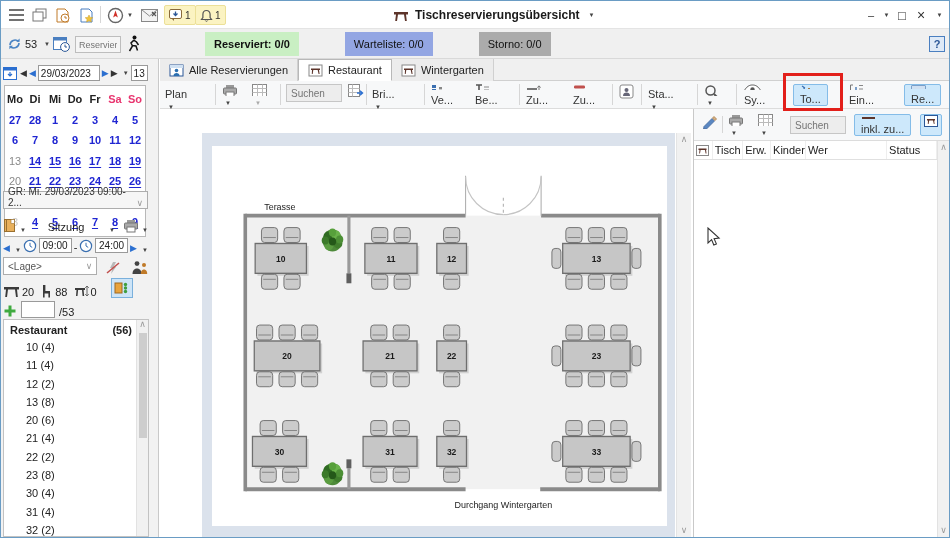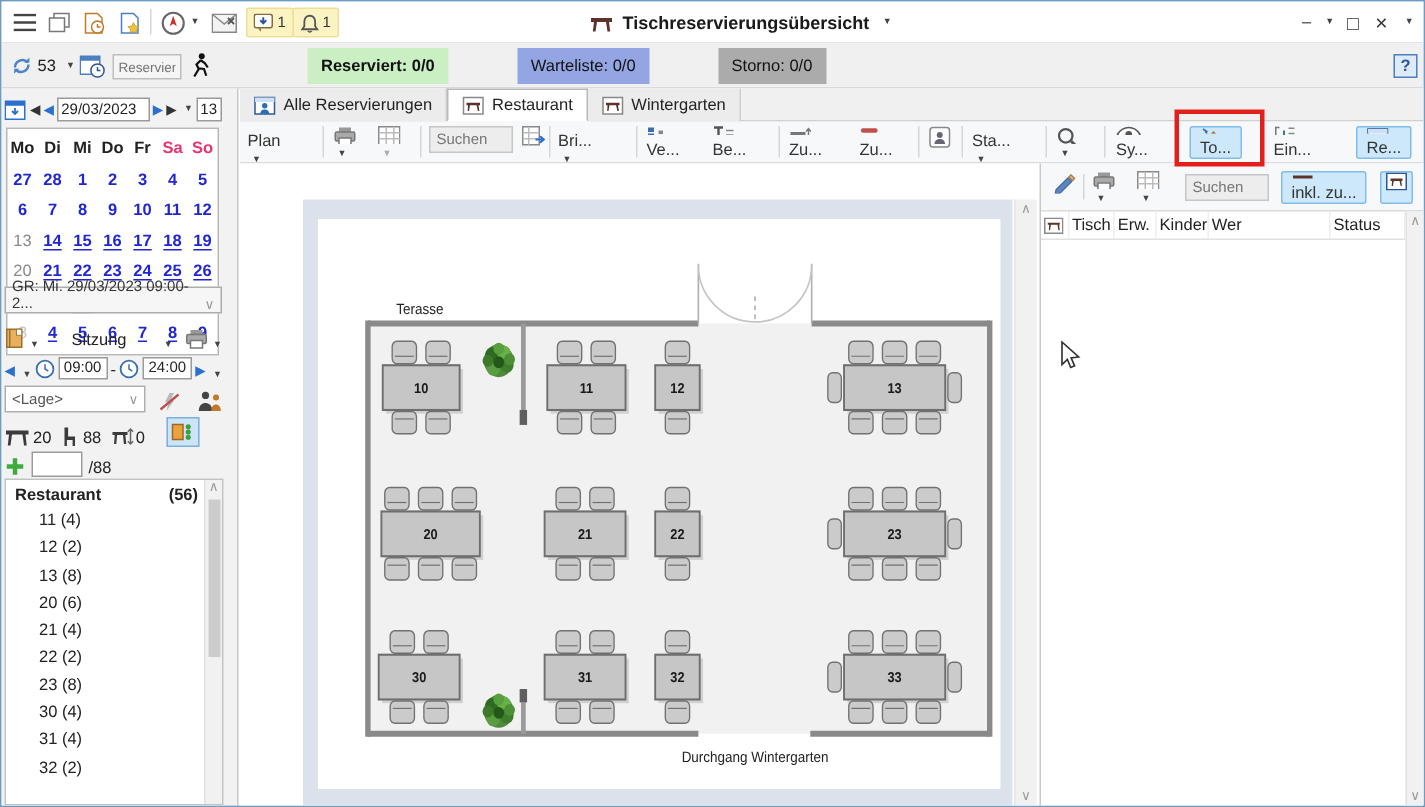--- a/index.html
+++ b/index.html
@@ -352,29 +352,30 @@
             <circle cx="11.5" cy="10.5" r="1.7" fill="#3f9e3f"></circle>
           </svg>
       </div>
     </div>
 
     <div class="lrow" style="top:241px;height:18px;gap:4px">
       <svg width="14" height="14">
           <path d="M5.5 1.5h3v4h4v3h-4v4h-3v-4h-4v-3h4z" fill="#3faa3f"></path>
         </svg>
       <input class="addbox" style="">
-      <span>/88</span>
+      <span>/53</span>
     </div>
 
     <div class="listbox">
       <div class="listhead">
         <span>Restaurant</span>
         <span>(56)</span>
       </div>
       <div id="listitems">
+          <div class="listitem">10 (4)</div>
           <div class="listitem">11 (4)</div>
           <div class="listitem">12 (2)</div>
           <div class="listitem">13 (8)</div>
           <div class="listitem">20 (6)</div>
           <div class="listitem">21 (4)</div>
           <div class="listitem">22 (2)</div>
           <div class="listitem">23 (8)</div>
           <div class="listitem">30 (4)</div>
           <div class="listitem">31 (4)</div>
           <div class="listitem">32 (2)</div>

